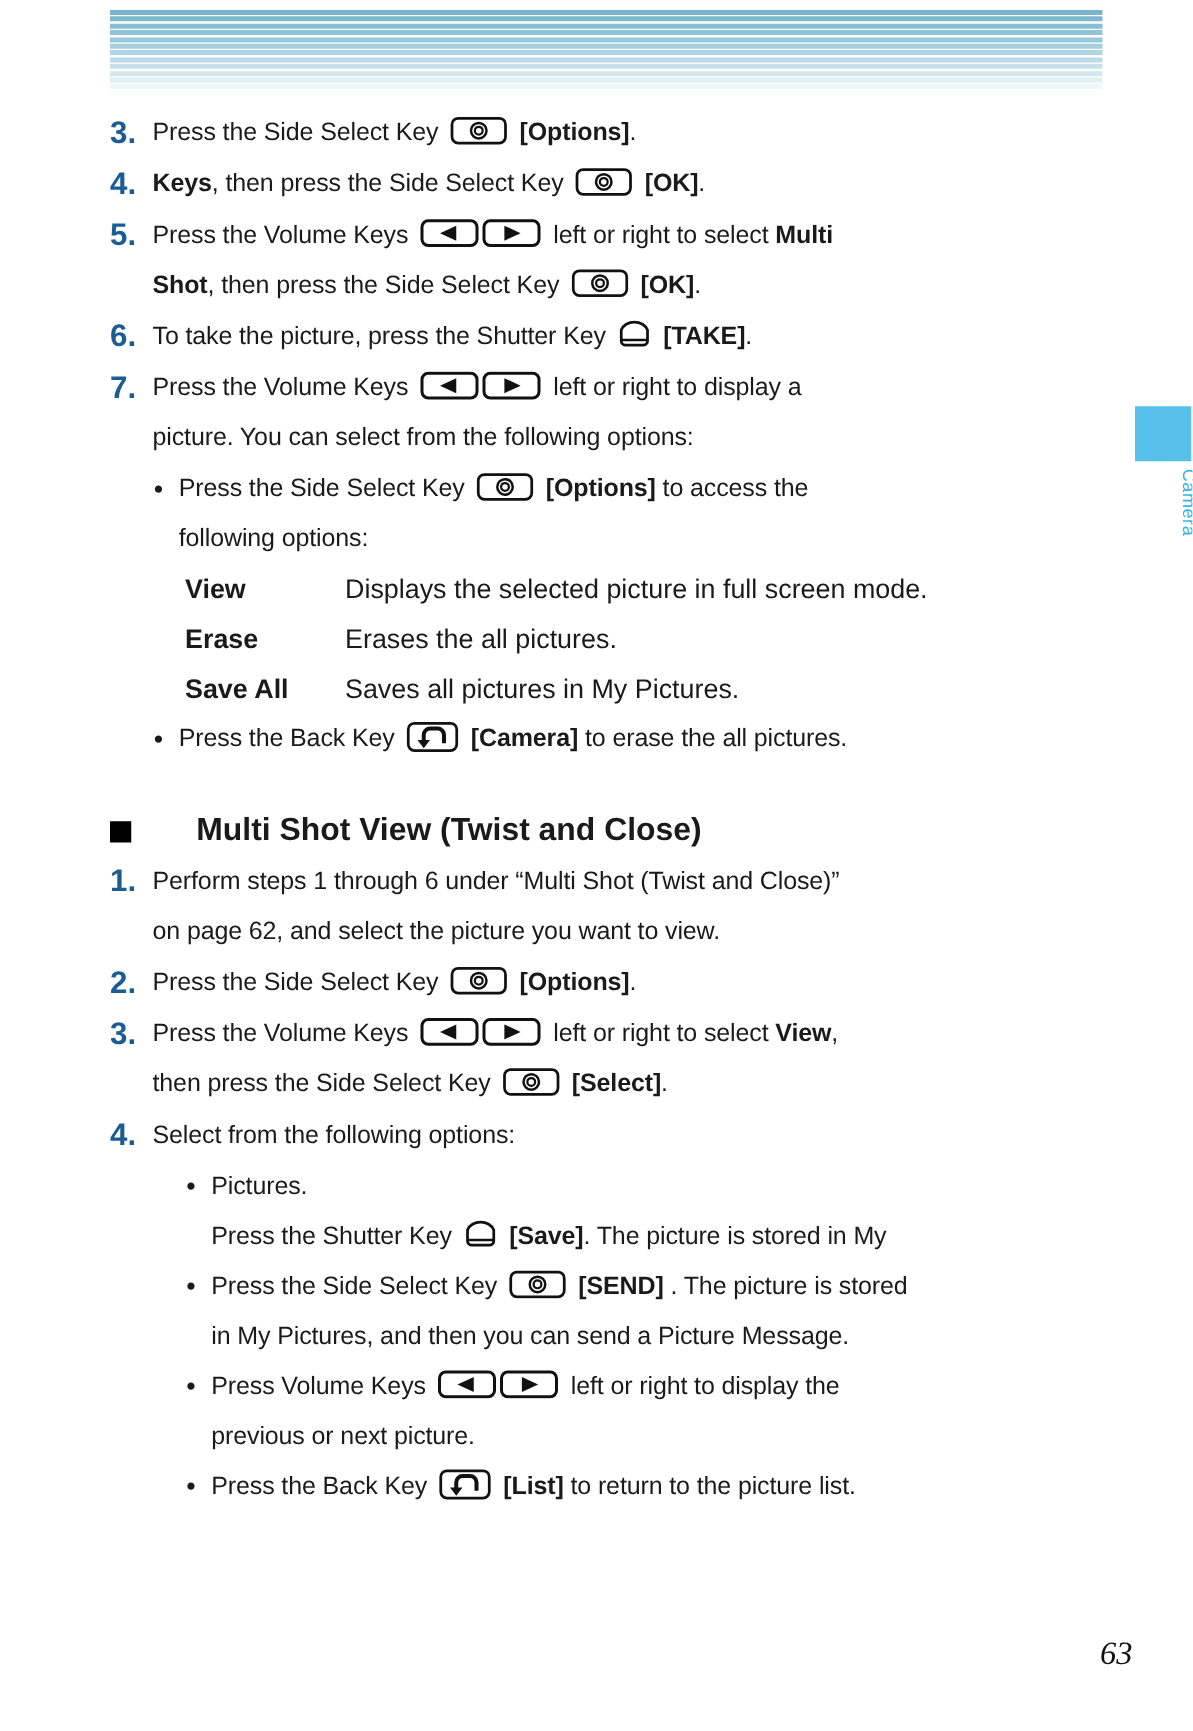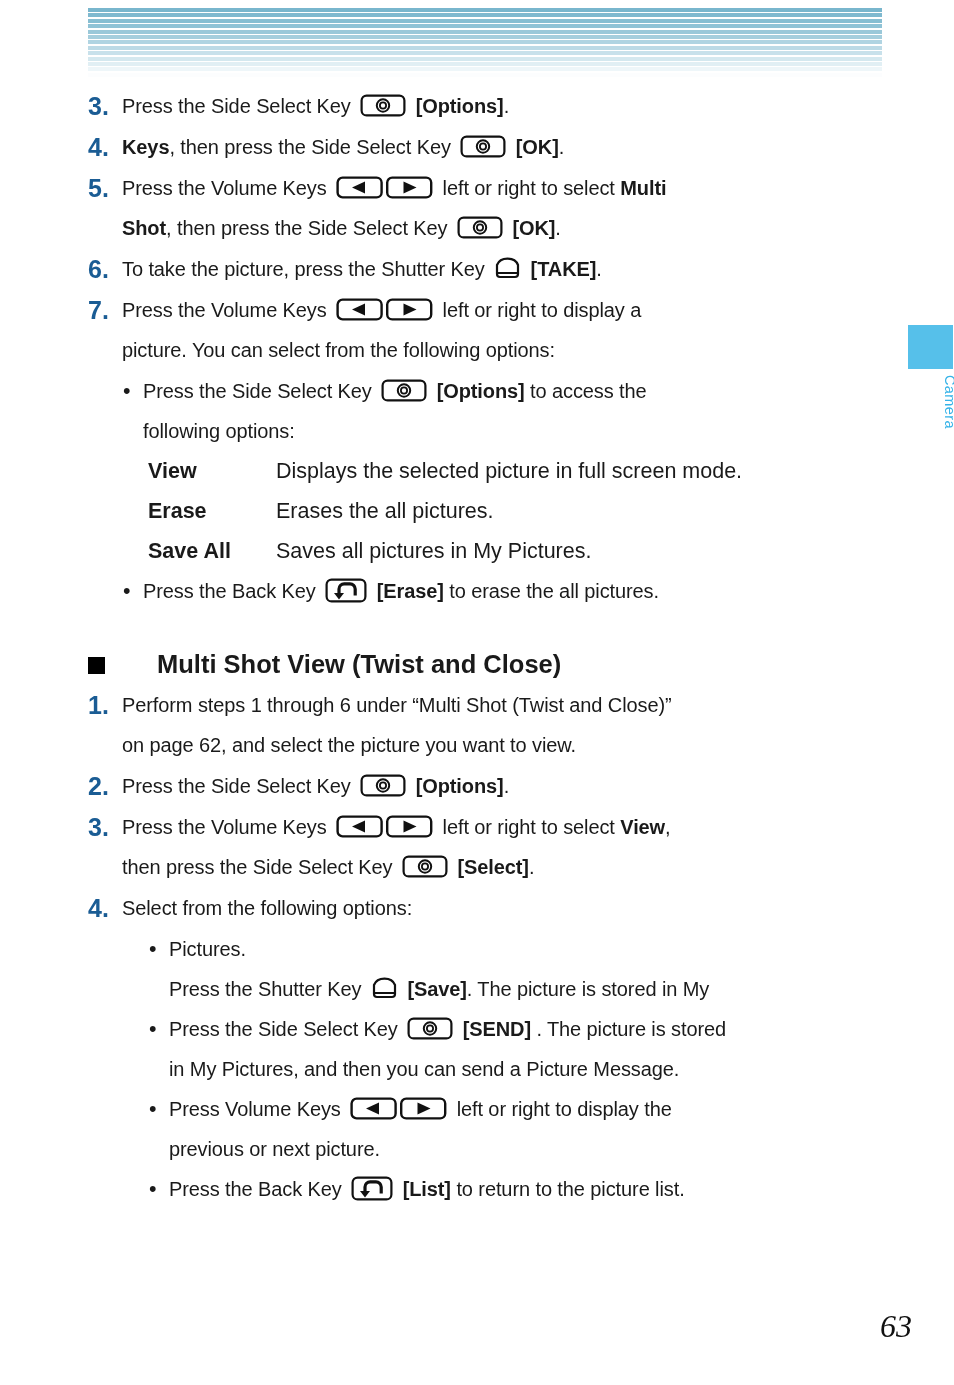--- a/index.html
+++ b/index.html
@@ -138,21 +138,21 @@
   }
   .key svg { display: block; }
 
   
   #page-number {
     position: absolute;
     left: 880px;
     top: 1308px;
     font-family: "Liberation Serif", serif;
     font-style: italic;
-    font-size: 32px;
+    font-size: 26px;
     color: #111;
   }
 </style>
 </head>
 <body>
 
 <div id="header-band">
     <div class="stripe" style="background: rgb(121, 182, 205); height: 4px; margin-bottom: 1.4px;"></div>
     <div class="stripe" style="background: rgb(127, 185, 207); height: 4px; margin-bottom: 1.4px;"></div>
     <div class="stripe" style="background: rgb(135, 190, 210); height: 4px; margin-bottom: 1.4px;"></div>
@@ -239,21 +239,21 @@
     <div class="optrow">
       <div class="term">Save All</div>
       <div class="def">Saves all pictures in My Pictures.</div>
     </div>
     <div class="bullet" style="margin-left: 31px;">
       <span class="dot">•</span>
       <div class="line"><span>Press the Back Key </span><span class="key" style="vertical-align: -5px;"><svg width="42" height="25" viewBox="0 0 42 25">
             <rect x="1.6" y="1.6" width="38.8" height="21.8" rx="5" ry="5" fill="#fff" stroke="#111" stroke-width="2.2"></rect>
             <path d="M14 17.5 L14 11 A5.2 5.2 0 0 1 19.2 5.8 L25 5.8 A5.2 5.2 0 0 1 30.2 11 L30.2 17.5" fill="none" stroke="#111" stroke-width="3.2" stroke-linecap="butt"></path>
             <polygon points="9,15 19,15 14,21.5" fill="#111"></polygon>
-          </svg></span><span> </span><span class="b">[Erase]</span><span> to erase the all pictures.</span></div>
+          </svg></span><span> </span><span class="b">[Camera]</span><span> to erase the all pictures.</span></div>
     </div>
     <div class="section-head">
       <span class="sq"></span>
       <span>Multi Shot View (Twist and Close)</span>
     </div>
     <div class="step">
       <span class="num">1.</span>
       <div class="line"><span>Perform steps 1 through 6 under “Multi Shot (Twist and Close)”</span></div>
       <div class="line"><span>on page 62, and select the picture you want to view.</span></div>
     </div>

